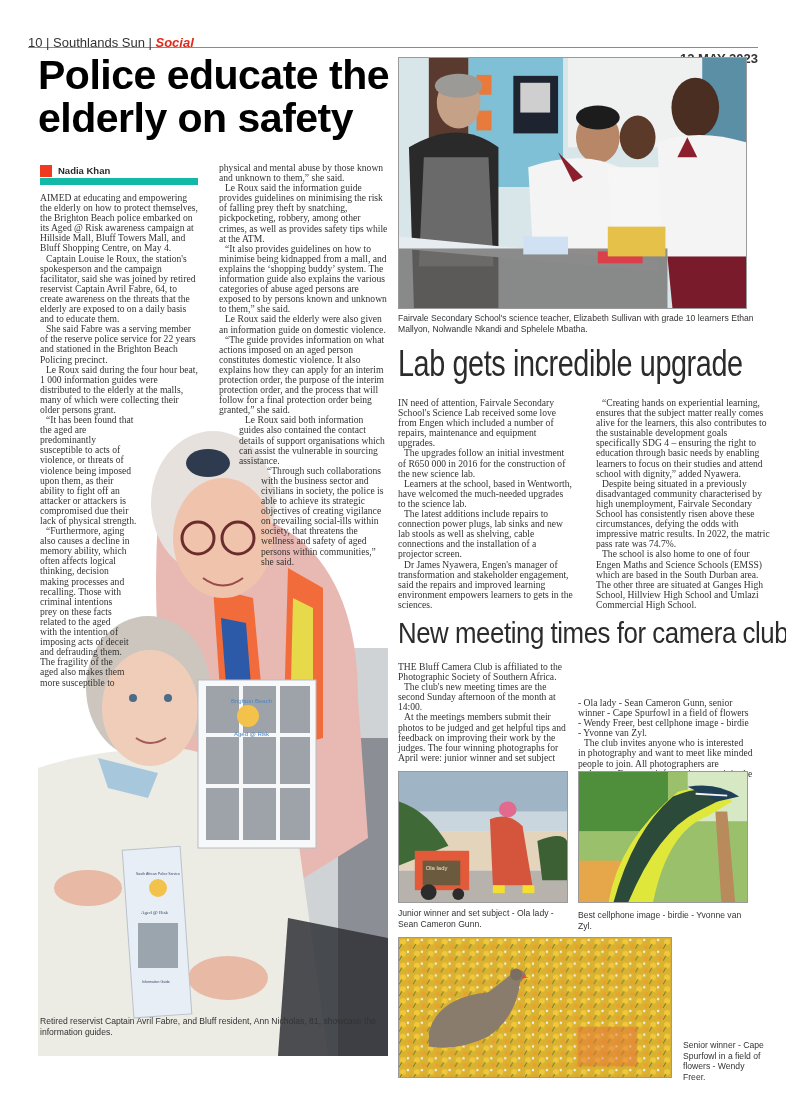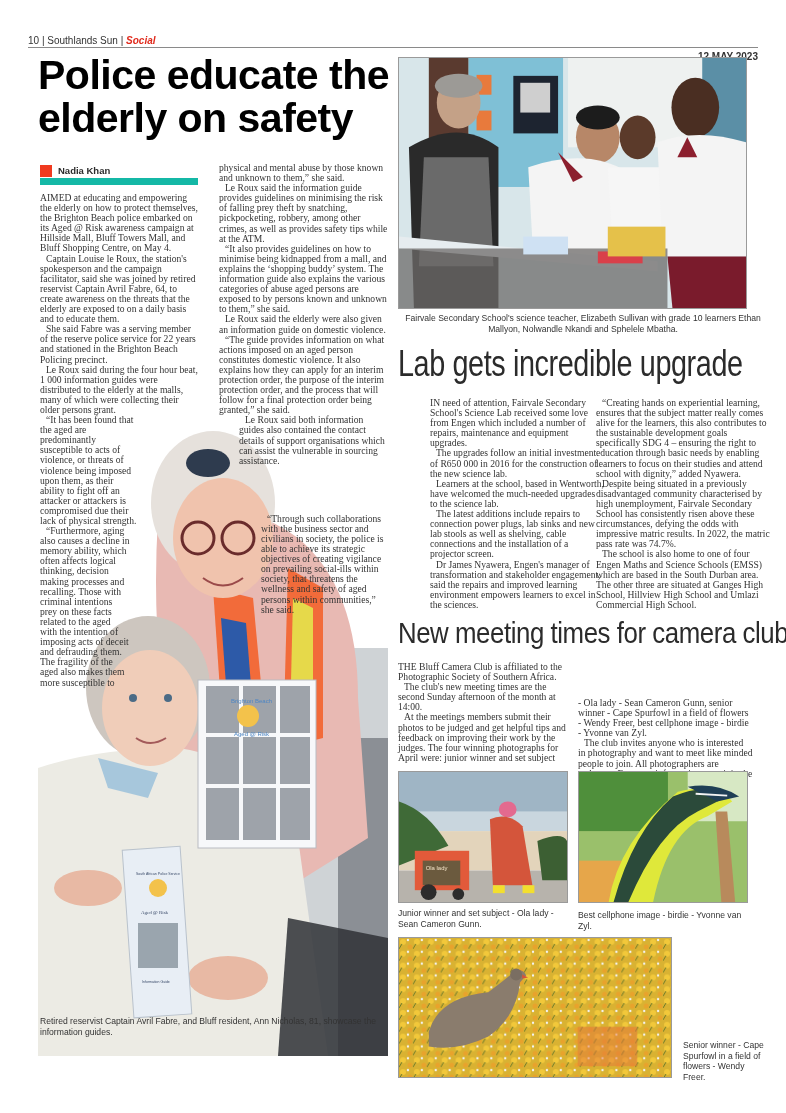--- a/index.html
+++ b/index.html
@@ -1,19 +1,19 @@
 <!DOCTYPE html>
 <html><head>
 <meta charset="utf-8">
 <style>
   * { box-sizing: border-box; margin: 0; padding: 0; }
   html, body { width: 786px; height: 1113px; background: #ffffff; overflow: hidden; }
   body { position: relative; font-family: "Liberation Serif", serif; color: #2b2b2b; }
 
-  .folio { position: absolute; left: 28px; top: 34px; width: 730px; height: 14px; border-bottom: 1.5px solid #8a8a8a; font-family: "Liberation Sans", sans-serif; font-size: 10px; color: #333; }
+  .folio { position: absolute; left: 28px; top: 34px; width: 730px; height: 14px; border-bottom: 1.5px solid #8a8a8a; font-family: "Liberation Sans", sans-serif; font-size: 13px; color: #333; }
   .folio .left { position: absolute; left: 0; top: 1px; }
   .folio .section { color: #e02a1c; font-weight: bold; font-style: italic; }
   .folio .right { position: absolute; right: 0; top: 17px; font-weight: bold; }
 
   .headline-main { position: absolute; left: 38px; top: 54px; width: 360px; font-family: "Liberation Sans", sans-serif; font-weight: bold; font-size: 41px; line-height: 43px; color: #000000; letter-spacing: -0.5px; }
 
   .byline { position: absolute; left: 40px; top: 165px; width: 158px; height: 20px; border-bottom: 7px solid #14b8a6; }
   .byline .sq { position: absolute; left: 0; top: 0; width: 12px; height: 12px; background: #f03a1f; }
   .byline .name { position: absolute; left: 18px; top: 0; font-family: "Liberation Sans", sans-serif; font-weight: bold; font-size: 9.5px; color: #2b2b2b; }
 
@@ -113,21 +113,21 @@
   <p style="width:90px;">“Furthermore, aging also causes a decline in memory ability, which often affects logical thinking, decision making processes and recalling. Those with criminal intentions prey on these facts related to the aged with the intention of imposing acts of deceit and defrauding them. The fragility of the aged also makes them more susceptible to</p>
 </div>
 
 <div class="col" style="left:219px; top:163px; width:170px;">
   <p class="first">physical and mental abuse by those known and unknown to them,” she said.</p>
   <p>Le Roux said the information guide provides guidelines on minimising the risk of falling prey theft by snatching, pickpocketing, robbery, among other crimes, as well as provides safety tips while at the ATM.</p>
   <p>“It also provides guidelines on how to minimise being kidnapped from a mall, and explains the ‘shopping buddy’ system. The information guide also explains the various categories of abuse aged persons are exposed to by persons known and unknown to them,” she said.</p>
   <p>Le Roux said the elderly were also given an information guide on domestic violence.</p>
   <p>“The guide provides information on what actions imposed on an aged person constitutes domestic violence. It also explains how they can apply for an interim protection order, the purpose of the interim protection order, and the process that will follow for a final protection order being granted,” she said.</p>
   <p style="padding-left:20px;">Le Roux said both information guides also contained the contact details of support organisations which can assist the vulnerable in sourcing assistance.</p>
-  <p style="padding-left:42px;margin-top:48px;">“Through such collaborations with the business sector and civilians in society, the police is able to achieve its strategic objectives of creating vigilance on prevailing social-ills within society, that threatens the wellness and safety of aged persons within communities,” she said.</p>
+  <p style="padding-left:42px;">“Through such collaborations with the business sector and civilians in society, the police is able to achieve its strategic objectives of creating vigilance on prevailing social-ills within society, that threatens the wellness and safety of aged persons within communities,” she said.</p>
 </div>
 
 <div class="caption" style="left:40px; top:1016px; width:340px;">Retired reservist Captain Avril Fabre, and Bluff resident, Ann Nicholas, 81, showcase the information guides.</div>
 
 <svg class="photo" style="left:398px; top:57px; width:349px; height:252px;" viewBox="0 0 349 252" preserveAspectRatio="none">
   <rect width="349" height="252" fill="#d8e6ea"></rect>
   <rect x="30" y="0" width="40" height="160" fill="#5a3a2f"></rect>
   <rect x="70" y="0" width="95" height="130" fill="#7fc0d6"></rect>
   <rect x="115" y="18" width="45" height="58" fill="#1d2430"></rect>
   <rect x="122" y="25" width="30" height="30" fill="#cfcfcf"></rect>
@@ -154,30 +154,30 @@
   <path d="M290,80 L300,100 L280,100 Z" fill="#8c1f2e"></path>
   <path d="M270,200 L349,200 L349,252 L275,252 Z" fill="#7a1b2c"></path>
 
   <path d="M0,180 L260,205 L260,215 L0,192 Z" fill="#e6ecef"></path>
   <rect x="0" y="192" width="270" height="60" fill="#6d6b6a" opacity="0.75"></rect>
   <rect x="125" y="180" width="45" height="18" fill="#cfe1f3"></rect>
   <rect x="200" y="195" width="45" height="12" fill="#d9404a"></rect>
   <rect x="210" y="170" width="58" height="30" fill="#e5c14a"></rect>
 </svg>
 
-<div class="caption" style="left:398px; top:313px; width:370px;text-align:center;">Fairvale Secondary School's science teacher, Elizabeth Sullivan with grade 10 learners Ethan Mallyon, Nolwandle Nkandi and Sphelele Mbatha.</div>
+<div class="caption" style="left:398px; top:313px; width:370px;">Fairvale Secondary School's science teacher, Elizabeth Sullivan with grade 10 learners Ethan Mallyon, Nolwandle Nkandi and Sphelele Mbatha.</div>
 
 <div class="head-light" style="left:398px; top:345px; font-size:36px; line-height:38px; transform:scaleX(0.8); white-space:nowrap;">Lab gets incredible upgrade</div>
 
-<div class="col" style="left:398px; top:398px; width:175px;margin-left:32px;">
+<div class="col" style="left:398px; top:398px; width:175px;">
   <p class="first">IN need of attention, Fairvale Secondary School's Science Lab received some love from Engen which included a number of repairs, maintenance and equipment upgrades.</p>
   <p>The upgrades follow an initial investment of R650 000 in 2016 for the construction of the new science lab.</p>
   <p>Learners at the school, based in Wentworth, have welcomed the much-needed upgrades to the science lab.</p>
   <p>The latest additions include repairs to connection power plugs, lab sinks and new lab stools as well as shelving, cable connections and the installation of a projector screen.</p>
-  <p>Dr James Nyawera, Engen's manager of transformation and stakeholder engagement, said the repairs and improved learning environment empowers learners to excel in the sciences.</p>
+  <p>Dr James Nyawera, Engen's manager of transformation and stakeholder engagement, said the repairs and improved learning environment empowers learners to gets in the sciences.</p>
 </div>
 
 <div class="col" style="left:596px; top:398px; width:175px;">
   <p>“Creating hands on experiential learning, ensures that the subject matter really comes alive for the learners, this also contributes to the sustainable development goals specifically SDG 4 – ensuring the right to education through basic needs by enabling learners to focus on their studies and attend school with dignity,” added Nyawera.</p>
   <p>Despite being situated in a previously disadvantaged community characterised by high unemployment, Fairvale Secondary School has consistently risen above these circumstances, defying the odds with impressive matric results. In 2022, the matric pass rate was 74.7%.</p>
   <p>The school is also home to one of four Engen Maths and Science Schools (EMSS) which are based in the South Durban area. The other three are situated at Ganges High School, Hillview High School and Umlazi Commercial High School.</p>
 </div>
 
 <div class="head-light" style="left:398px; top:617px; font-size:30px; line-height:32px; transform:scaleX(0.86); white-space:nowrap;">New meeting times for camera club</div>
 

